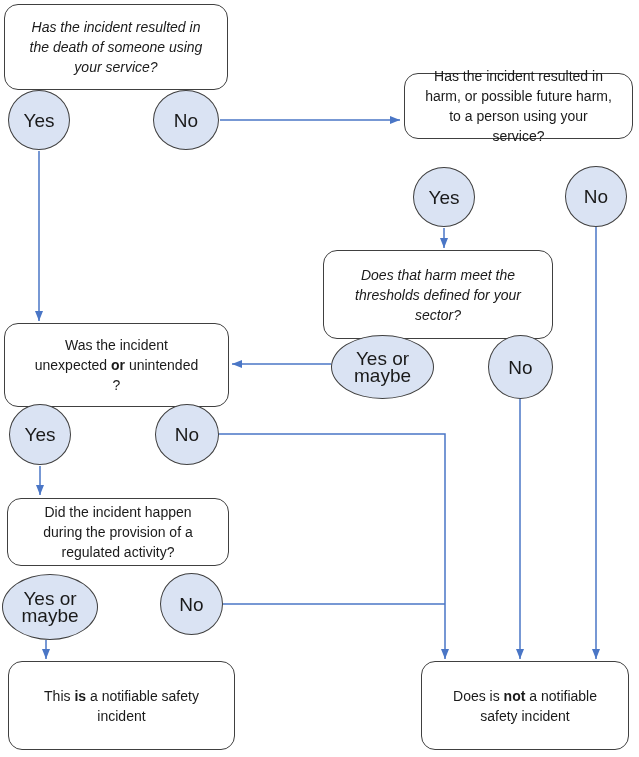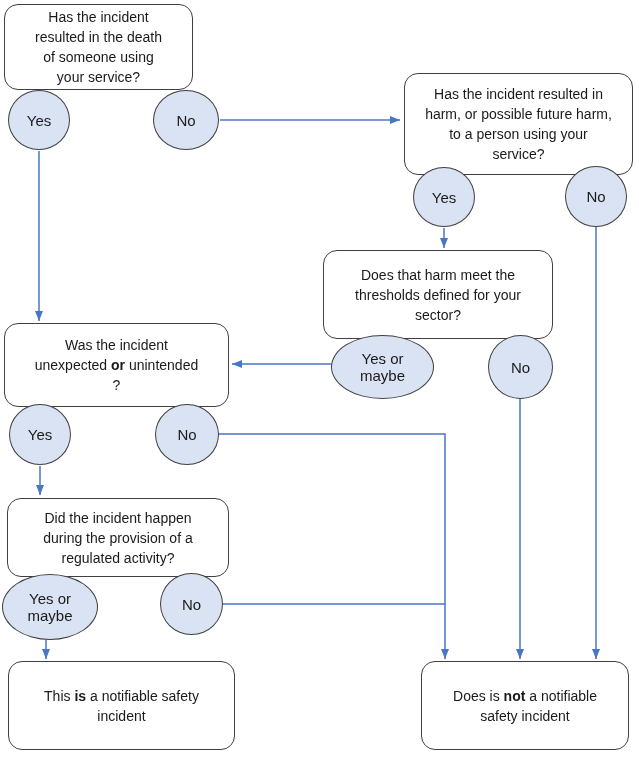--- a/index.html
+++ b/index.html
@@ -37,31 +37,31 @@
 
   .node {
     position: absolute;
     background: #dae3f3;
     border: 1.6px solid #3f3f3f;
     border-radius: 50%;
     display: flex;
     align-items: center;
     justify-content: center;
     text-align: center;
-    font-size: 15px;
+    font-size: 19px;
     line-height: 17px;
     color: #1a1a1a;
   }
 
   
-  #box-death      { left: 4px;   top: 4px;   width: 189px; height: 86px; padding: 0 24px; }
-  #box-harm       { left: 404px; top: 73px;  width: 229px; height: 102px; padding: 0 20px; }
-  #box-threshold  { left: 323px; top: 250px; width: 230px; height: 89px; padding: 0 24px; }
+  #box-death      { left: 4px;   top: 4px;   width: 224px; height: 86px; padding: 0 24px; font-style: italic; }
+  #box-harm       { left: 404px; top: 73px;  width: 229px; height: 66px; padding: 0 20px; }
+  #box-threshold  { left: 323px; top: 250px; width: 230px; height: 89px; padding: 0 24px; font-style: italic; }
   #box-unexpected { left: 4px;   top: 323px; width: 225px; height: 84px; padding: 8px 24px; }
-  #box-regulated  { left: 7px;   top: 498px; width: 222px; height: 79px; padding: 0 26px; }
+  #box-regulated  { left: 7px;   top: 498px; width: 222px; height: 68px; padding: 0 26px; }
   #box-outcome-yes{ left: 8px;   top: 661px; width: 227px; height: 89px; padding: 0 22px; }
   #box-outcome-no { left: 421px; top: 661px; width: 208px; height: 89px; padding: 0 22px; }
 
   
   #node-death-yes      { left: 8px;   top: 90px;  width: 62px;  height: 60px; }
   #node-death-no       { left: 153px; top: 90px;  width: 66px;  height: 60px; }
   #node-harm-yes       { left: 413px; top: 167px; width: 62px;  height: 60px; }
   #node-harm-no        { left: 565px; top: 166px; width: 62px;  height: 61px; }
   #node-threshold-yes  { left: 331px; top: 335px; width: 103px; height: 64px; }
   #node-threshold-no   { left: 488px; top: 335px; width: 65px;  height: 64px; }

